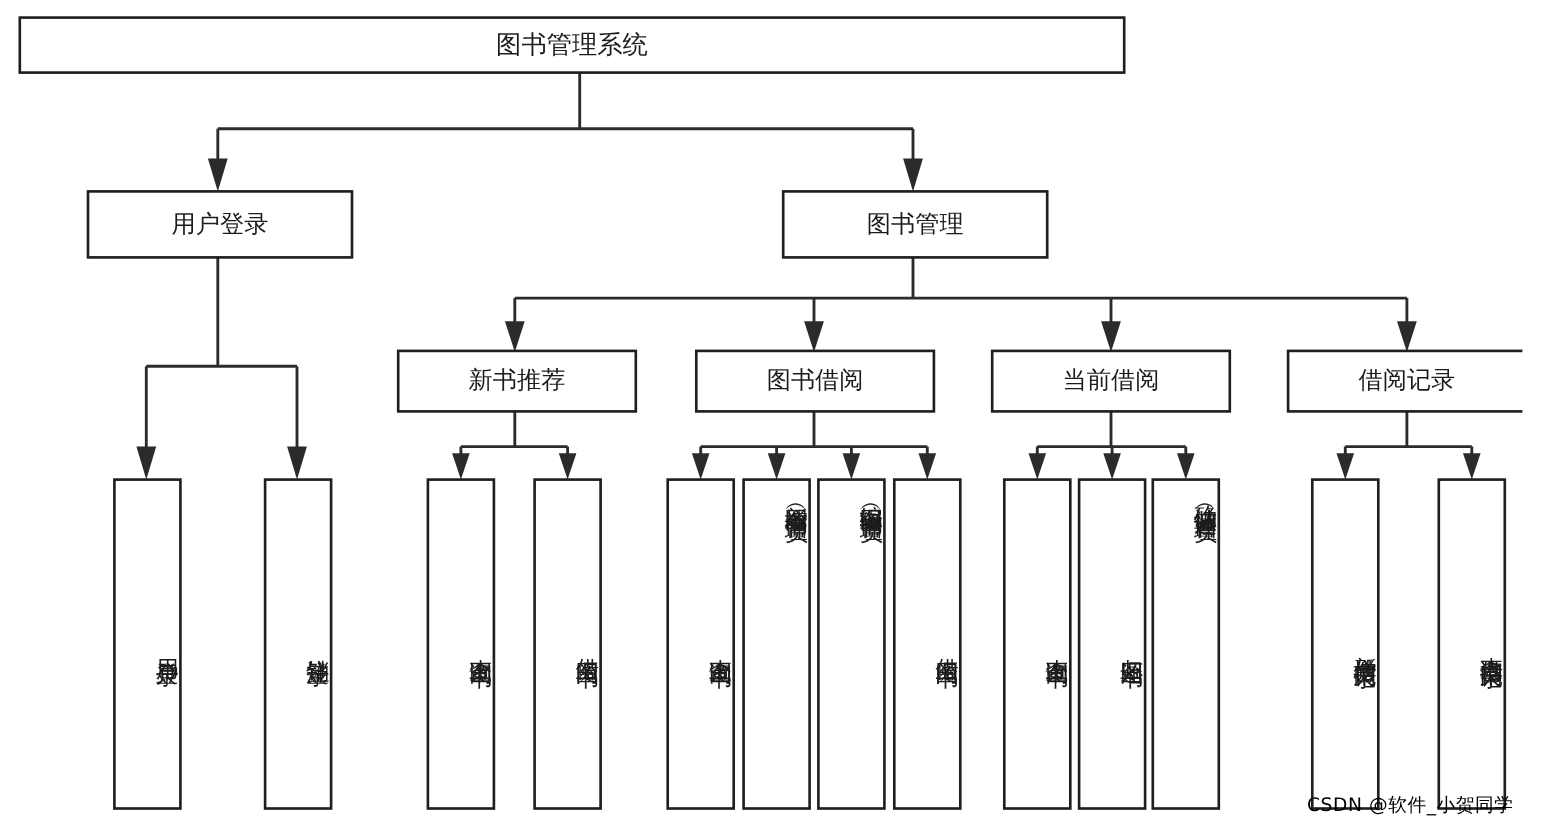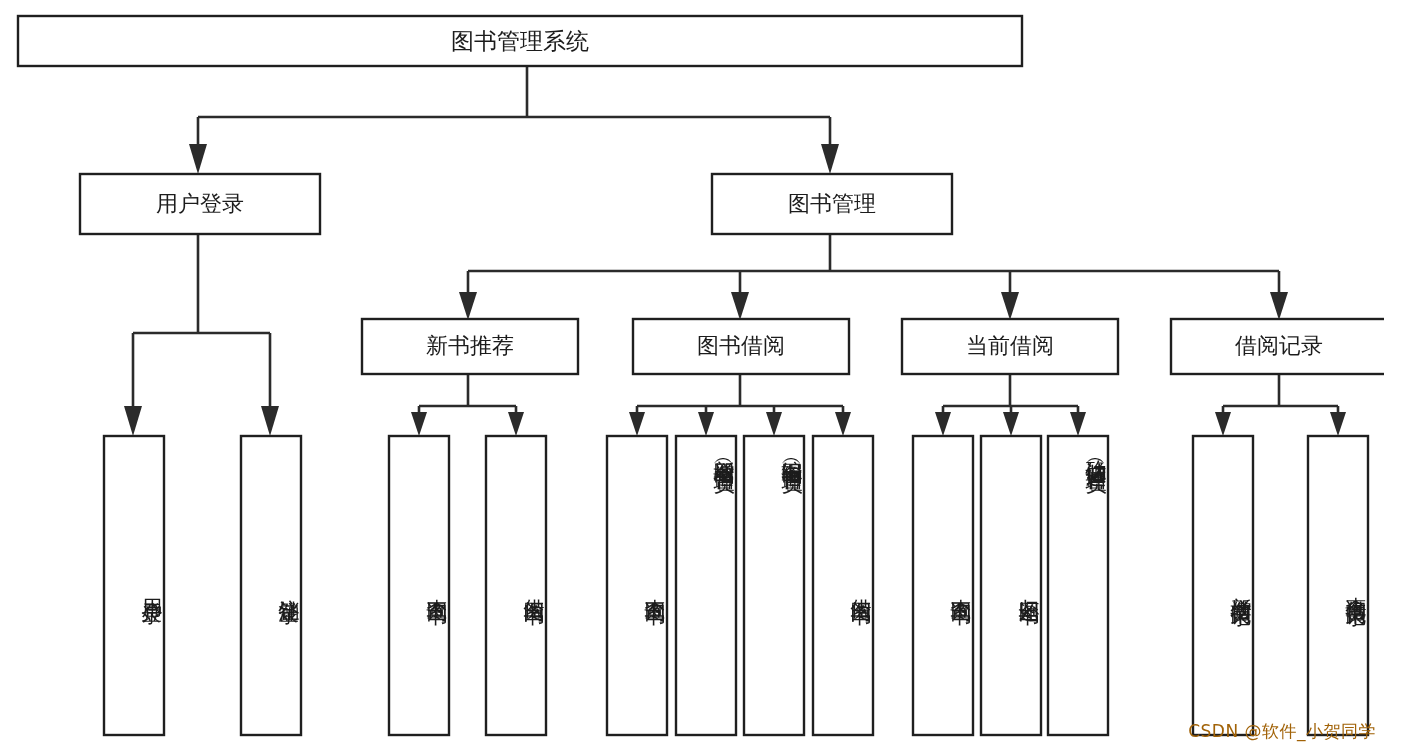--- a/index.html
+++ b/index.html
@@ -65,21 +65,21 @@
   }
   .vlabel.centered {
     justify-content: center;
   }
   .watermark {
     position: absolute;
     right: 8px;
     bottom: 4px;
     font-family: "DejaVu Sans", "Liberation Sans", sans-serif;
     font-size: 17px;
-    color: #a16207;
+    color: #000000;
     letter-spacing: 0.5px;
     white-space: nowrap;
   }
 </style>
 </head>
 <body>
 
 <div id="canvas">
 
   <svg class="diagram" viewBox="0 0 1405 747">

